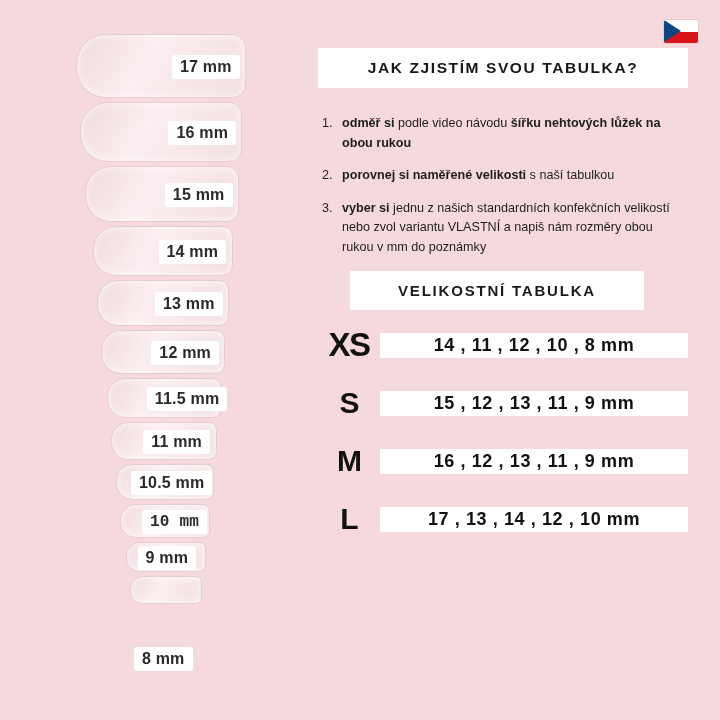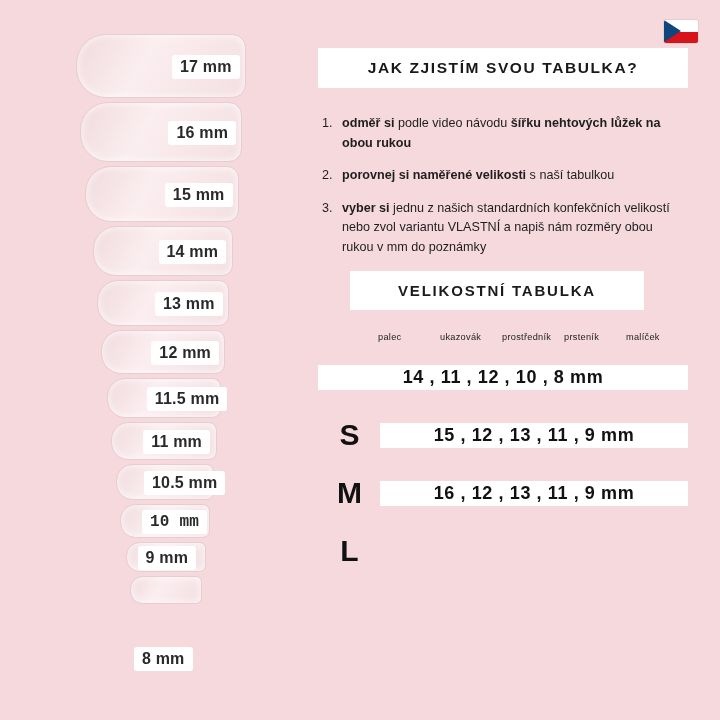--- a/index.html
+++ b/index.html
@@ -168,59 +168,54 @@
     <div class="label-chip" style="top: 206px; left: 96.5px;">14 mm</div>
     <div class="nail-shape" style="width: 130px; height: 44px; top: 246px; left: 34.9px; border-radius: 21.12px 9.68px 9.68px 21.12px;"></div>
     <div class="label-chip" style="top: 258px; left: 92.9px;">13 mm</div>
     <div class="nail-shape" style="width: 122px; height: 42px; top: 296px; left: 39.3px; border-radius: 20.16px 9.24px 9.24px 20.16px;"></div>
     <div class="label-chip" style="top: 307px; left: 89.3px;">12 mm</div>
     <div class="nail-shape" style="width: 112px; height: 38px; top: 344px; left: 44.8px; border-radius: 18.24px 8.36px 8.36px 18.24px;"></div>
     <div class="label-chip" style="top: 353px; left: 84.8px;">11.5 mm</div>
     <div class="nail-shape" style="width: 104px; height: 36px; top: 388px; left: 49.2px; border-radius: 17.28px 7.92px 7.92px 17.28px;"></div>
     <div class="label-chip" style="top: 396px; left: 81.2px;">11 mm</div>
     <div class="nail-shape" style="width: 96px; height: 34px; top: 430px; left: 53.6px; border-radius: 16.32px 7.48px 7.48px 16.32px;"></div>
-    <div class="label-chip" style="top: 437px; left: 82px;">10.5 mm</div>
+    <div class="label-chip" style="top: 437px; left: 69px;">10.5 mm</div>
     <div class="nail-shape" style="width: 88px; height: 32px; top: 470px; left: 58px; border-radius: 15.36px 7.04px 7.04px 15.36px;"></div>
     <div class="label-chip" style="top: 476px; left: 80px; font-family: Liberation Mono, monospace;">10 mm</div>
     <div class="nail-shape" style="width: 78px; height: 28px; top: 508px; left: 63.5px; border-radius: 13.44px 6.16px 6.16px 13.44px;"></div>
     <div class="label-chip" style="top: 512px; left: 75.5px;">9 mm</div>
     <div class="nail-shape" style="width: 70px; height: 26px; top: 542px; left: 67.9px; border-radius: 12.48px 5.72px 5.72px 12.48px;"></div>
     <div class="label-chip" style="top: 565px; left: 71.9px; margin-top: 48px;">8 mm</div>
   </div>
 
 <div class="right">
 
   <div class="banner">JAK ZJISTÍM SVOU TABULKA?</div>
 
   <ul class="steps" id="steps">
       <li><span class="num">1.</span><b>odměř si</b><span> podle video návodu </span><b>šířku nehtových lůžek na obou rukou</b></li>
       <li><span class="num">2.</span><b>porovnej si naměřené velikosti</b><span> s naší tabulkou</span></li>
       <li><span class="num">3.</span><b>vyber si</b><span> jednu z našich standardních konfekčních velikostí nebo zvol variantu VLASTNÍ a napiš nám rozměry obou rukou v mm do poznámky</span></li>
     </ul>
 
   <div class="banner2">VELIKOSTNÍ TABULKA</div>
 
-  <div class="finger-heads" id="fingers">
-      <span>palec</span>
-      <span>ukazovák</span>
-      <span>prostředník</span>
-      <span>prsteník</span>
-      <span>malíček</span>
-    </div>
 
   <div class="size-rows" id="sizerows">
       <div class="size-row">
+        <div class="size-letter xs">XS</div>
         <div class="size-values">14 , 11 , 12 , 10 , 8 mm</div>
       </div>
       <div class="size-row">
         <div class="size-letter">S</div>
         <div class="size-values">15 , 12 , 13 , 11 , 9 mm</div>
       </div>
       <div class="size-row">
         <div class="size-letter">M</div>
         <div class="size-values">16 , 12 , 13 , 11 , 9 mm</div>
       </div>
       <div class="size-row">
         <div class="size-letter">L</div>
+        <div class="size-values">17 , 13 , 14 , 12 , 10 mm</div>
       </div>
     </div>
 
 </div>
 
 </body></html>

